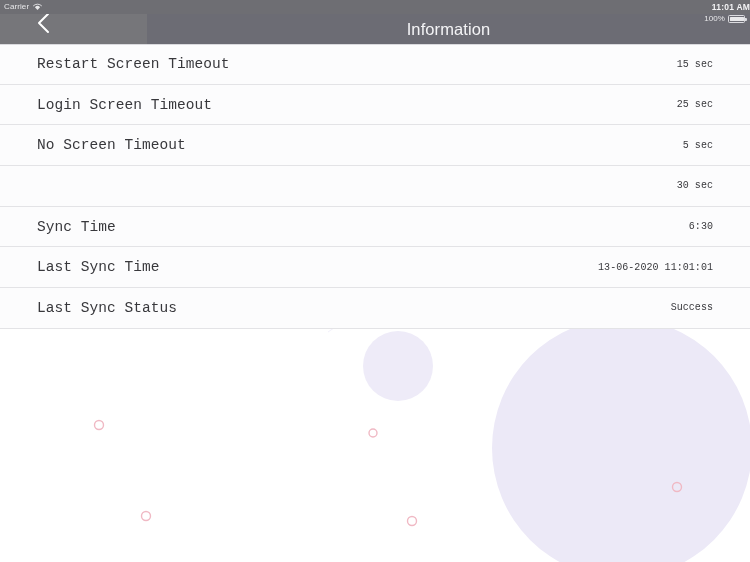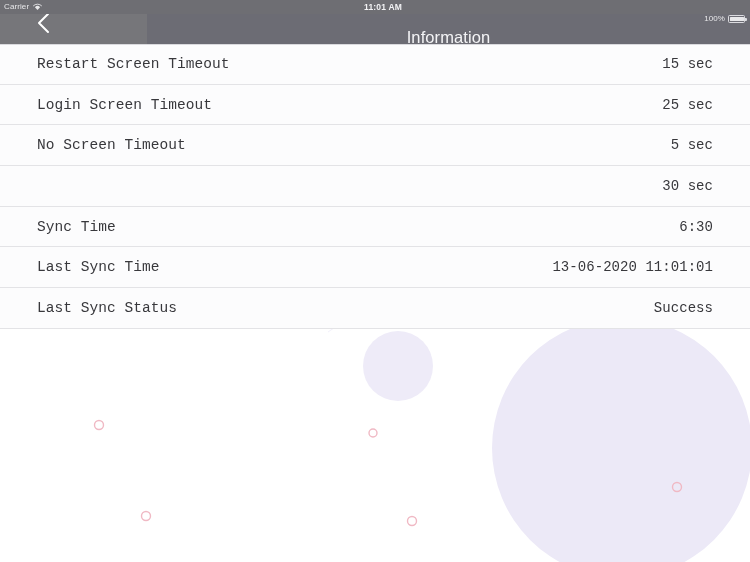--- a/index.html
+++ b/index.html
@@ -39,21 +39,21 @@
     align-items: center;
     gap: 4px;
   }
   .status-bar .sb-center {
     position: absolute;
     left: 16px; right: 0;
     top: 0;
     height: 14px;
     display: flex;
     align-items: center;
-    justify-content: center;
+    justify-content: flex-end;
   }
   .status-bar .sb-right {
     position: absolute;
     right: 5px;
     top: 12px;
     height: 14px;
     display: flex;
     align-items: center;
     gap: 3px;
   }
@@ -135,21 +135,21 @@
     height: 28px;
     display: flex;
     align-items: center;
     justify-content: center;
     cursor: pointer;
   }
   .nav-back svg { display: block; }
   .nav-title {
     position: absolute;
     left: 147px;
-    top: 8px;
+    top: 0;
     width: 603px;
     height: 59px;
     display: flex;
     align-items: center;
     justify-content: center;
     color: #f4f4f6;
     font-size: 16.5px;
     letter-spacing: 0.1px;
   }
 
@@ -191,21 +191,21 @@
     position: absolute;
     left: 37px;
     font-size: 14.5px;
     color: #38383c;
     letter-spacing: 0.05px;
     white-space: nowrap;
   }
   .row-value {
     position: absolute;
     right: 37px;
-    font-size: 14px;
+    font-size: 10px;
     color: #38383c;
     letter-spacing: 0.05px;
     white-space: nowrap;
     text-align: right;
   }
 </style>
 </head>
 <body>
 
 <div id="app">

